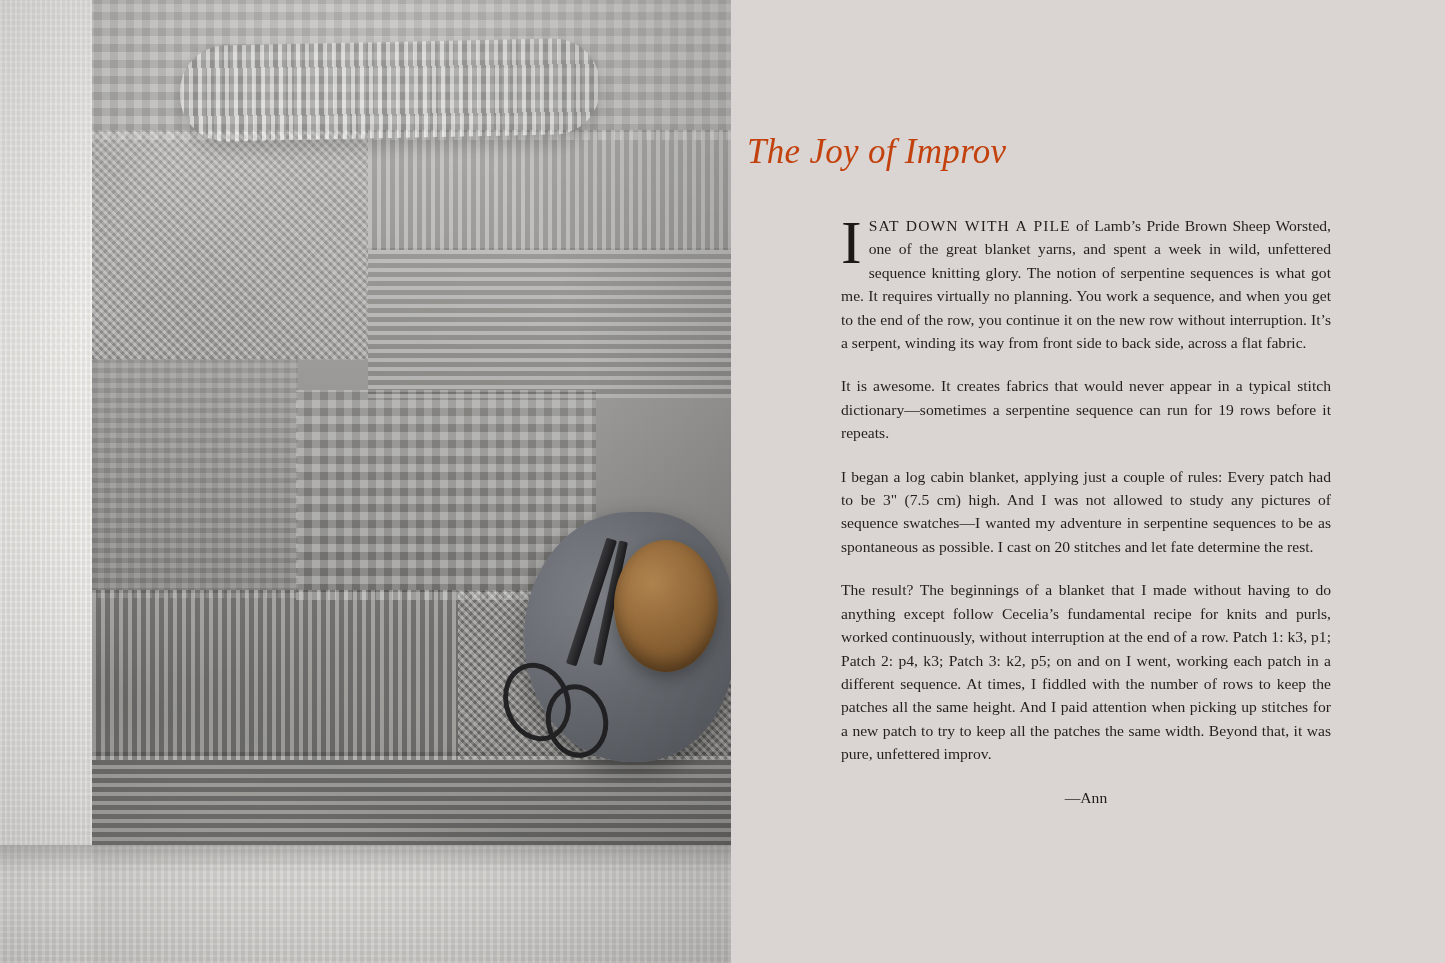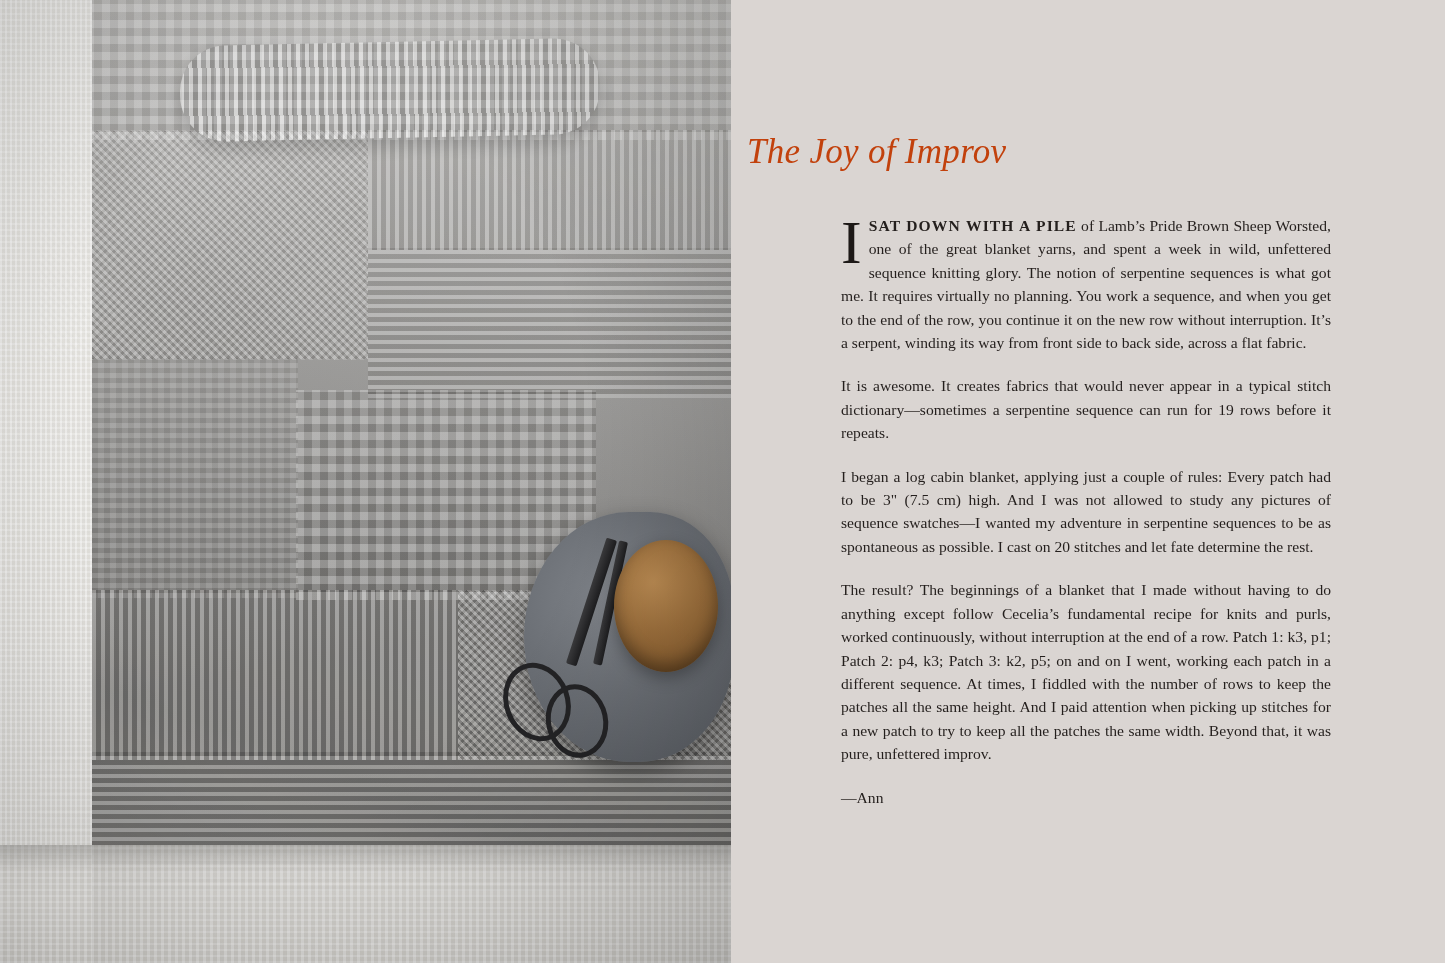--- a/index.html
+++ b/index.html
@@ -197,25 +197,24 @@
     float: left;
     font-size: 62px;
     line-height: 52px;
     padding: 2px 7px 0 0;
     font-family: "Liberation Serif", serif;
     color: #1d1917;
   }
   .smallcaps {
     font-variant: small-caps;
     letter-spacing: 1.1px;
-    font-weight: bold;
   }
   .signature {
     margin-top: 6px;
-    text-align: left;
+    text-align: center;
     font-size: 15.6px;
     color: #241f1d;
   }
 </style>
 </head>
 <body>
 
 <div class="page">
 
   <div class="photo-panel">

